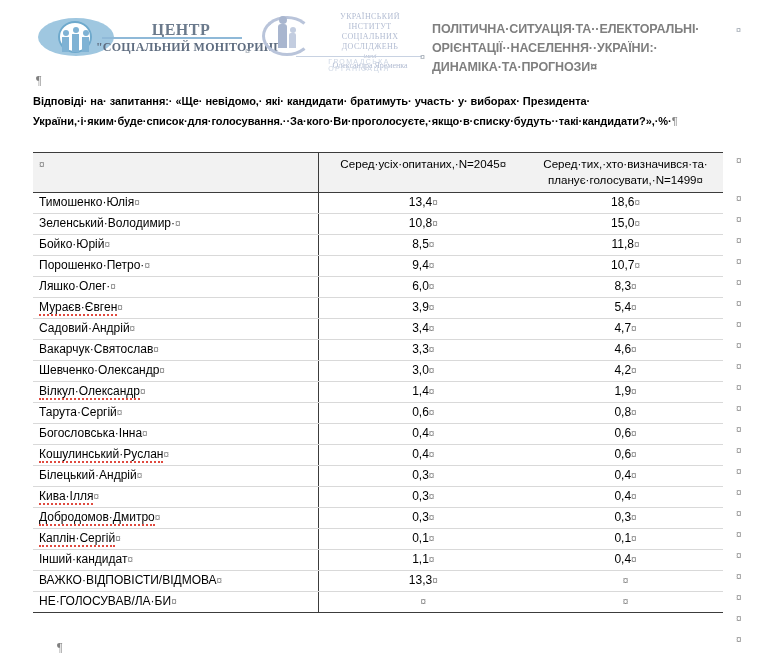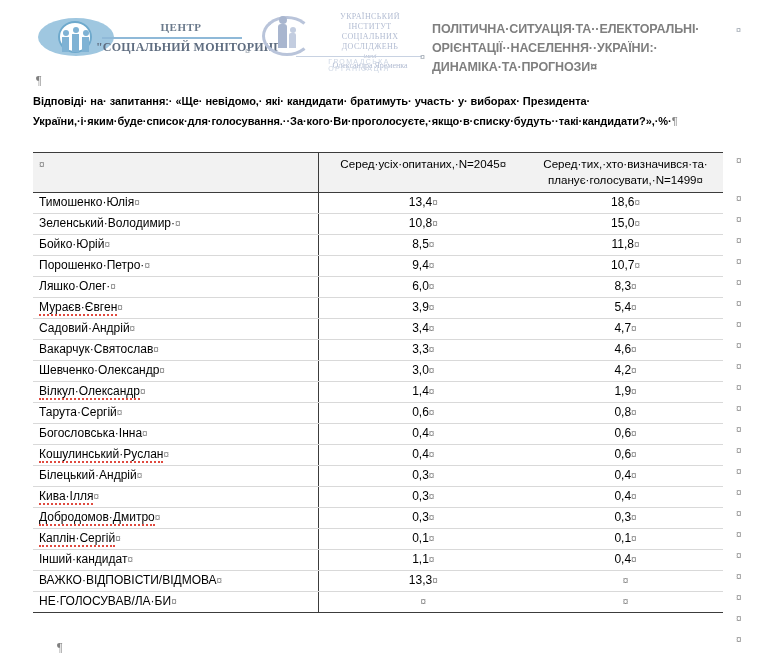--- a/index.html
+++ b/index.html
@@ -84,21 +84,21 @@
   .logo1 .f2 { left: 10px; height: 18px; }
   .logo1 .f3 { left: 20px; height: 15px; }
 
   .logo1 .txt-top {
     position: absolute;
     left: 84px;
     top: 7px;
     width: 118px;
     text-align: center;
     font-family: "Liberation Serif", serif;
-    font-size: 11px;
+    font-size: 16px;
     letter-spacing: 0.5px;
     color: #6b7a8c;
     font-weight: bold;
   }
   .logo1 .rule {
     position: absolute;
     left: 64px;
     top: 23px;
     width: 140px;
     height: 2px;

